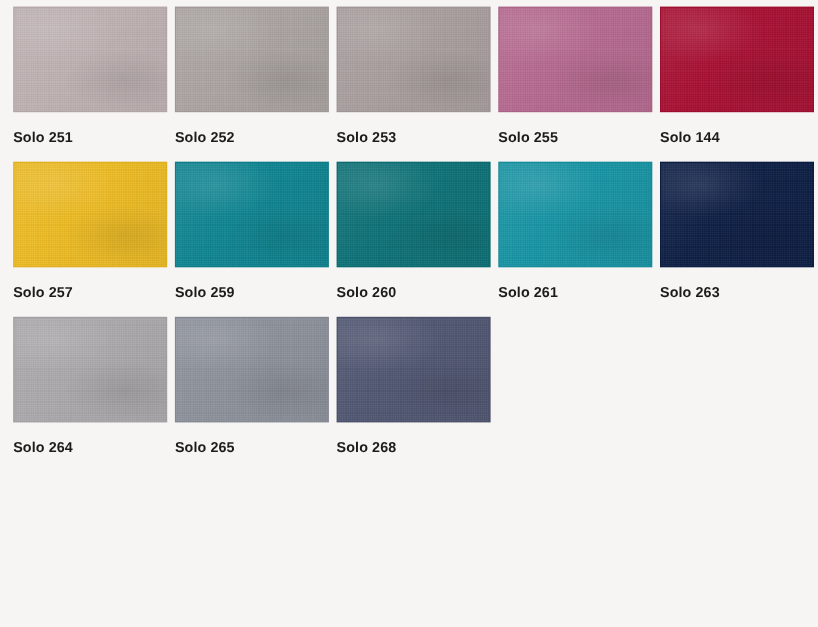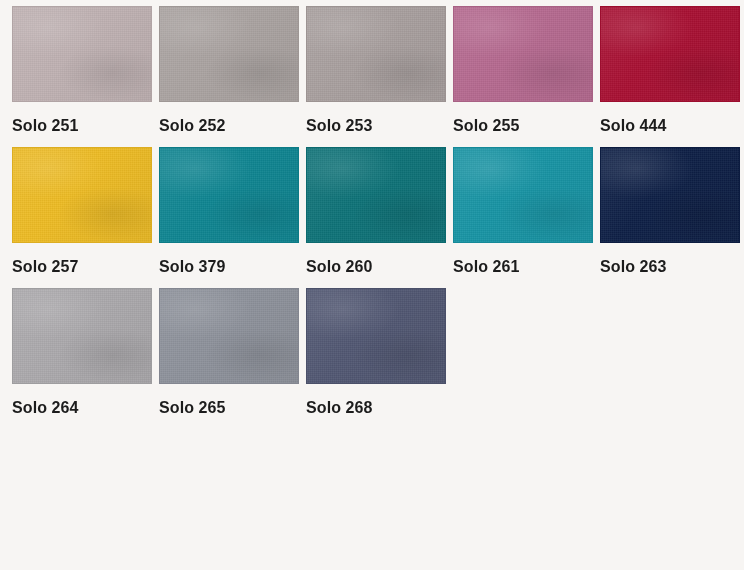--- a/index.html
+++ b/index.html
@@ -68,21 +68,21 @@
     inset: 0;
     background:
       radial-gradient(ellipse 60% 45% at 26% 22%, rgba(255,255,255,0.10), rgba(255,255,255,0) 70%),
       radial-gradient(ellipse 55% 40% at 72% 70%, rgba(0,0,0,0.075), rgba(0,0,0,0) 72%),
       linear-gradient(128deg, rgba(255,255,255,0.055) 0%, rgba(255,255,255,0) 42%, rgba(0,0,0,0.045) 100%);
     pointer-events: none;
   }
 
   .swatch-label {
     margin-top: 16px;
-    font-size: 16px;
+    font-size: 13px;
     font-weight: 700;
     letter-spacing: 0.1px;
     color: #1c1c1c;
     line-height: 1;
     white-space: nowrap;
   }
 </style>
 </head>
 <body style="background: rgb(247, 245, 243);">
 
@@ -98,29 +98,29 @@
     <div class="swatch-cell">
       <div class="swatch-chip" style="background-color: rgb(168, 159, 158);"></div>
       <div class="swatch-label">Solo 253</div>
     </div>
     <div class="swatch-cell">
       <div class="swatch-chip" style="background-color: rgb(181, 105, 143);"></div>
       <div class="swatch-label">Solo 255</div>
     </div>
     <div class="swatch-cell">
       <div class="swatch-chip" style="background-color: rgb(168, 15, 50);"></div>
-      <div class="swatch-label">Solo 444</div>
+      <div class="swatch-label">Solo 144</div>
     </div>
     <div class="swatch-cell">
       <div class="swatch-chip" style="background-color: rgb(237, 187, 36);"></div>
       <div class="swatch-label">Solo 257</div>
     </div>
     <div class="swatch-cell">
       <div class="swatch-chip" style="background-color: rgb(14, 133, 145);"></div>
-      <div class="swatch-label">Solo 379</div>
+      <div class="swatch-label">Solo 259</div>
     </div>
     <div class="swatch-cell">
       <div class="swatch-chip" style="background-color: rgb(13, 114, 119);"></div>
       <div class="swatch-label">Solo 260</div>
     </div>
     <div class="swatch-cell">
       <div class="swatch-chip" style="background-color: rgb(23, 148, 164);"></div>
       <div class="swatch-label">Solo 261</div>
     </div>
     <div class="swatch-cell">

